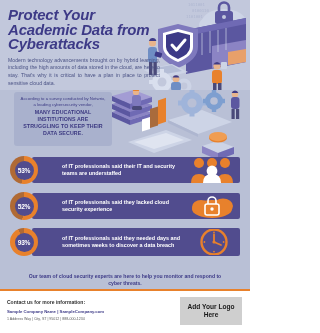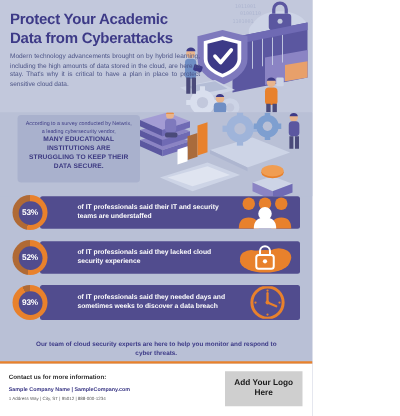--- a/index.html
+++ b/index.html
@@ -35,25 +35,26 @@
     width: 108px; height: 90px;
     overflow: hidden;
   }
   .hero-text {
     position: absolute;
     left: 8px; top: 8px;
     width: 152px;
   }
   .title {
     color: #3d3a87;
-    font-size: 12px;
+    font-size: 15px;
     line-height: 14.6px;
     font-weight: bold;
     letter-spacing: -0.2px;
     margin: 0 0 5px 0;
+    font-style: italic;
   }
   .blurb {
     color: #4b5385;
     font-size: 5.2px;
     line-height: 7.6px;
     text-align: justify;
     margin: 0;
   }
 
   

